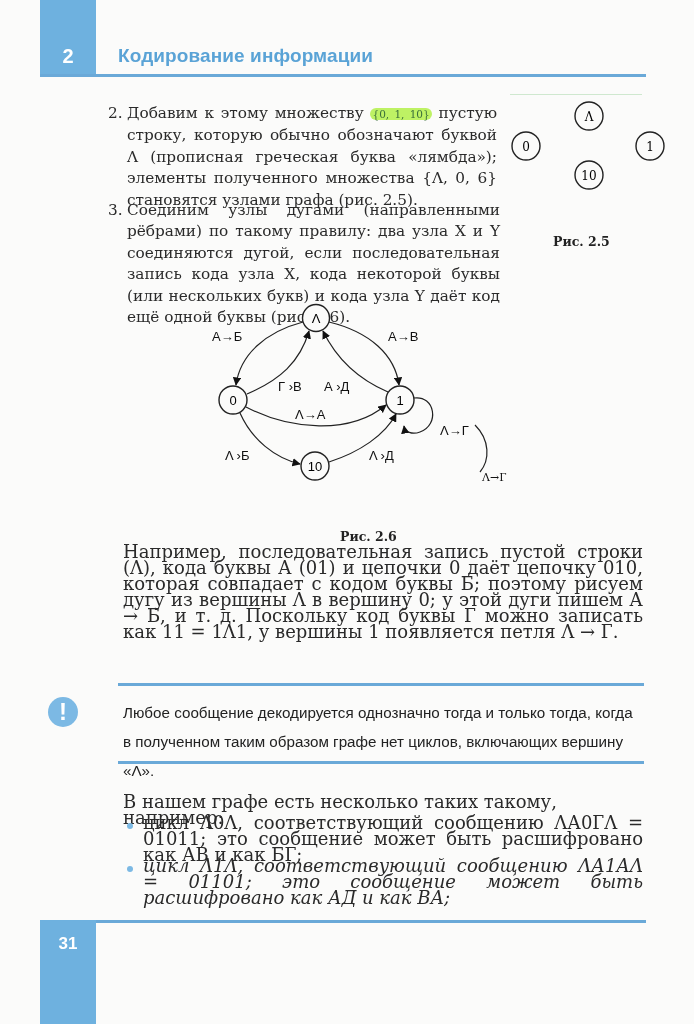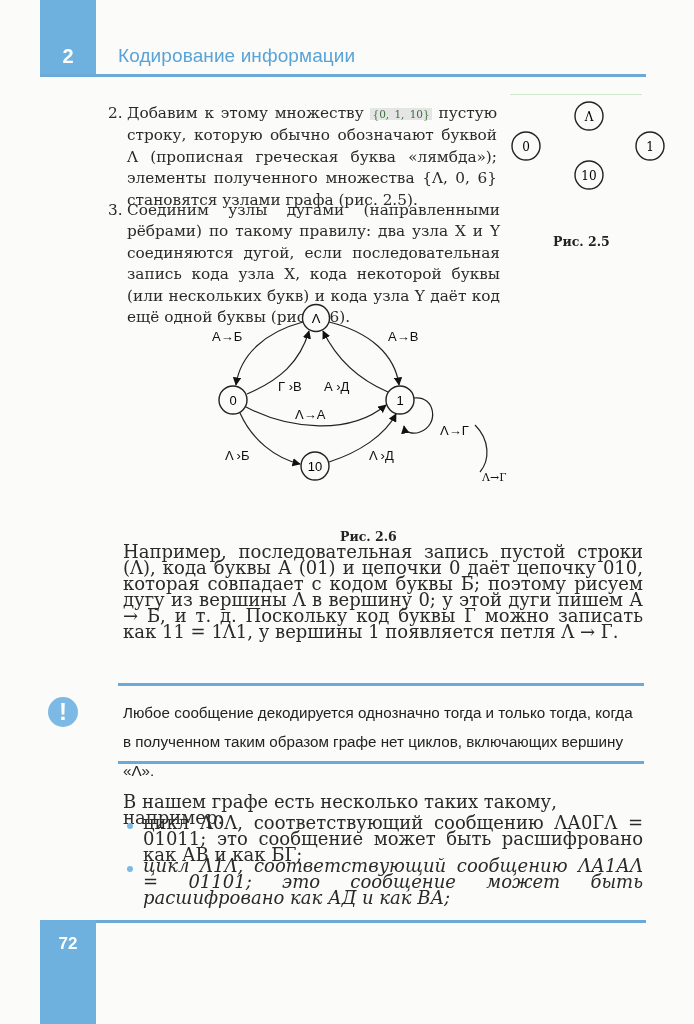--- a/index.html
+++ b/index.html
@@ -11,35 +11,35 @@
   .tab-top {
     position:absolute; left:40px; top:0; width:56px; height:74px;
     background:#6eb1df;
   }
   .tab-top .num {
     position:absolute; left:0; right:0; bottom:6px; text-align:center;
     color:#fff; font-family:"Liberation Sans", sans-serif; font-weight:bold; font-size:20px;
   }
   .header-title {
     position:absolute; left:118px; top:45px;
-    font-family:"Liberation Sans", sans-serif; font-weight:normal; font-size:19px; color:#5aa3d6;
+    font-family:"Liberation Sans", sans-serif; font-weight:bold; font-size:19px; color:#5aa3d6;
     letter-spacing:0.1px;
   }
   .header-rule {
     position:absolute; left:40px; top:74px; width:606px; height:3px; background:#6aa9d8;
   }
   .fig25-topline {
     position:absolute; left:510px; top:94px; width:132px; height:1px; background:#cfe8cf;
   }
   .para {
     position:absolute; font-size:18px; line-height:16px; text-align:justify;
   }
   .list-item { position:absolute; font-size:15.3px; line-height:21.4px; text-align:justify; }
   .list-item .marker { position:absolute; left:-19px; top:0; }
-  .hl { background:#e5e5e5; font-size:10.5px; padding:0 2px; color:#3a6e3a; }
+  .hl { background:#bef264; font-size:10.5px; padding:0 2px; color:#3a6e3a;border-radius:6px; }
   .caption { position:absolute; font-weight:bold; font-size:12.5px; color:#222;margin-top:35px; }
   .note-rule { position:absolute; left:118px; width:526px; height:3px; background:#6aa9d8; }
   .note-icon {
     position:absolute; left:48px; top:697px; width:30px; height:30px; border-radius:50%;
     background:#7cb9e4; color:#fff; text-align:center; font-family:"Liberation Sans", sans-serif;
     font-weight:bold; font-size:24px; line-height:30px;
   }
   .note-text {
     position:absolute; left:123px; top:698px; width:520px;
     font-family:"Liberation Sans", sans-serif; font-size:15.2px; line-height:29px; color:#222;
@@ -153,14 +153,14 @@
 <div class="note-rule" style="top:761px;"></div>
 
 <div class="para" style="left:123px; top:794px; width:520px; text-align:left;">В нашем графе есть несколько таких такому, например:</div>
 <div class="bullet" style="left:127px; top:823px;"></div>
 <div class="para" style="left:143px; top:815px; width:500px;">цикл Λ0Λ, соответствующий сообщению ΛА0ГΛ = 01011; это сообщение может быть расшифровано как АВ и как БГ;</div>
 <div class="bullet" style="left:127px; top:866px;"></div>
 <div class="para" style="left:143px; top:858px; width:500px;font-style:italic;">цикл Λ1Λ, соответствующий сообщению ΛА1АΛ = 01101; это сообщение может быть расшифровано как АД и как ВА;</div>
 
 <div class="footer-rule"></div>
 <div class="tab-bottom">
-  <div class="num">72</div>
+  <div class="num">31</div>
 </div>
 
 </body></html>

